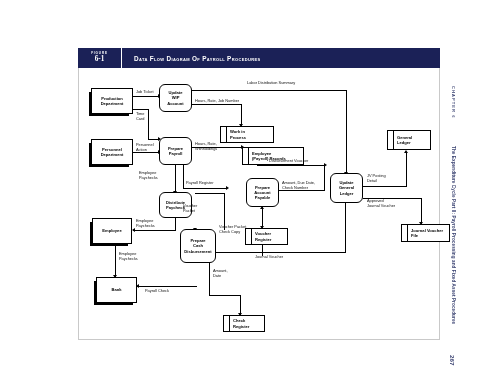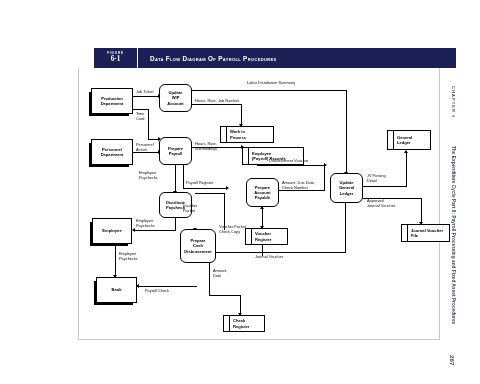--- a/index.html
+++ b/index.html
@@ -12,21 +12,21 @@
   }
   #page {
     position: relative;
     width: 480px; height: 384px;
     background: #ffffff;
   }
 
   
   #fig-banner {
     position: absolute;
-    left: 94px; top: 48px;
+    left: 78px; top: 48px;
     width: 362px; height: 20px;
     background: #1b2157;
     display: flex; align-items: stretch;
   }
   #fig-num-cell {
     width: 44px;
     display: flex; flex-direction: column;
     align-items: center; justify-content: center;
     border-right: 1px solid #ffffff;
     color: #ffffff;

